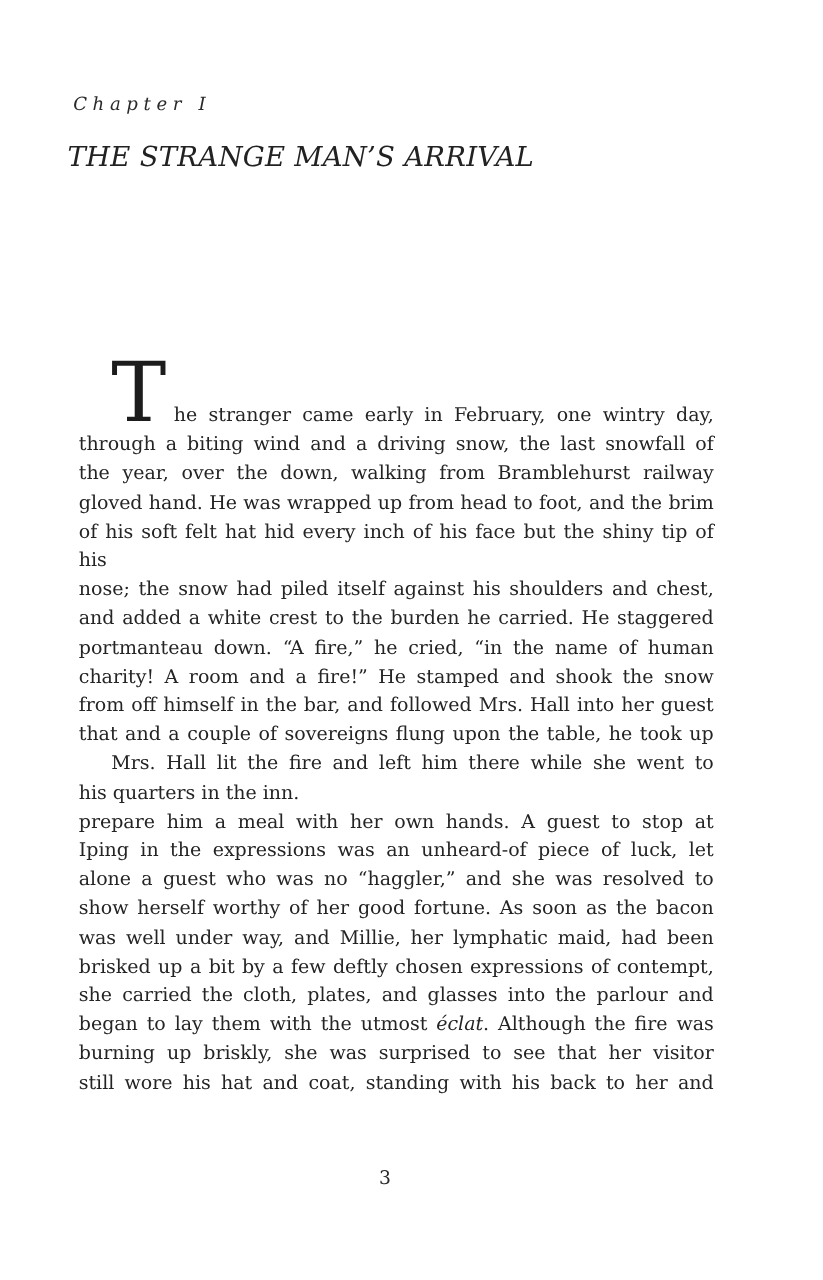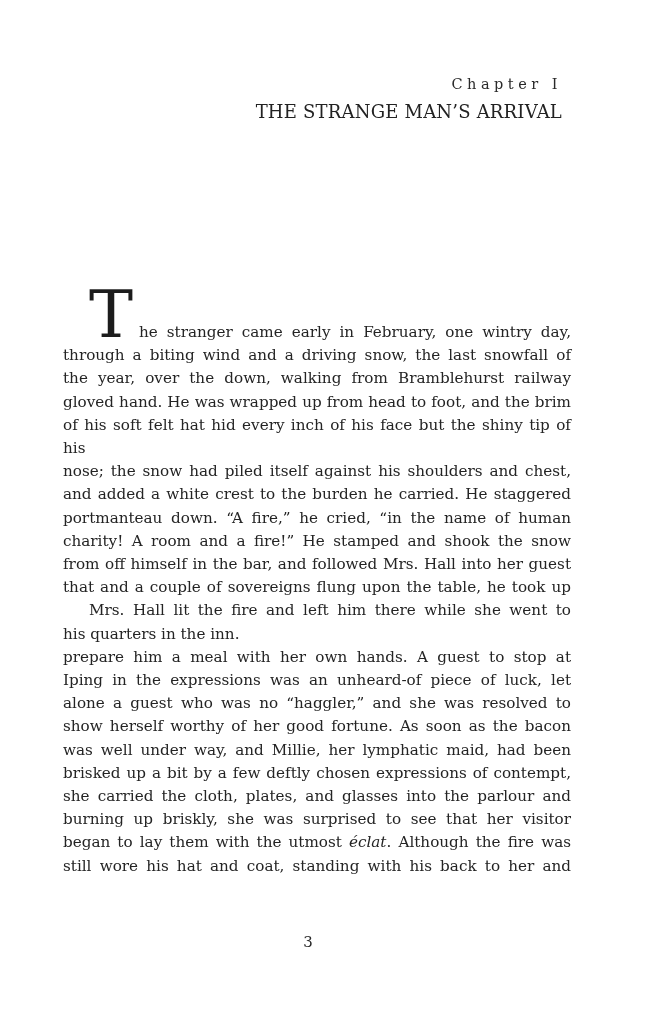--- a/index.html
+++ b/index.html
@@ -14,33 +14,34 @@
     background: #ffffff;
     font-family: "DejaVu Serif", "Liberation Serif", serif;
     color: #242424;
     overflow: hidden;
   }
   .heading {
     position: absolute;
     left: 54px;
     width: 508px;
     top: 76px;
-    text-align: right;
+    text-align: left;
+    font-style: italic;
   }
   .chapter-label {
     font-size: 14.5px;
     line-height: 16px;
     letter-spacing: 4.5px;
     color: #2a2a2a;
     
     text-indent: 4.5px;
   }
   .chapter-title {
-    margin-top: 7px;
-    font-size: 18px;
+    margin-top: 22px;
+    font-size: 22px;
     line-height: 26px;
     letter-spacing: 0.2px;
     color: #222222;
   }
   .body-text {
     position: absolute;
     left: 63px;
     width: 508px;
     top: 315px;
   }
@@ -104,20 +105,20 @@
       <div class="line">that and a couple of sovereigns flung upon the table, he took up</div>
       <div class="line indent">Mrs. Hall lit the fire and left him there while she went to</div>
       <div class="line para-end">his quarters in the inn.</div>
       <div class="line">prepare him a meal with her own hands. A guest to stop at</div>
       <div class="line">Iping in the expressions was an unheard-of piece of luck, let</div>
       <div class="line">alone a guest who was no “haggler,” and she was resolved to</div>
       <div class="line">show herself worthy of her good fortune. As soon as the bacon</div>
       <div class="line">was well under way, and Millie, her lymphatic maid, had been</div>
       <div class="line">brisked up a bit by a few deftly chosen expressions of contempt,</div>
       <div class="line">she carried the cloth, plates, and glasses into the parlour and</div>
+      <div class="line">began to lay them with the utmost <span class="italic">éclat</span>. Although the fire was</div>
       <div class="line">burning up briskly, she was surprised to see that her visitor</div>
-      <div class="line">began to lay them with the utmost <span class="italic">éclat</span>. Although the fire was</div>
       <div class="line">still wore his hat and coat, standing with his back to her and</div>
     </div>
 
   <div class="page-number">3</div>
 
 </div>
 
 </body></html>

